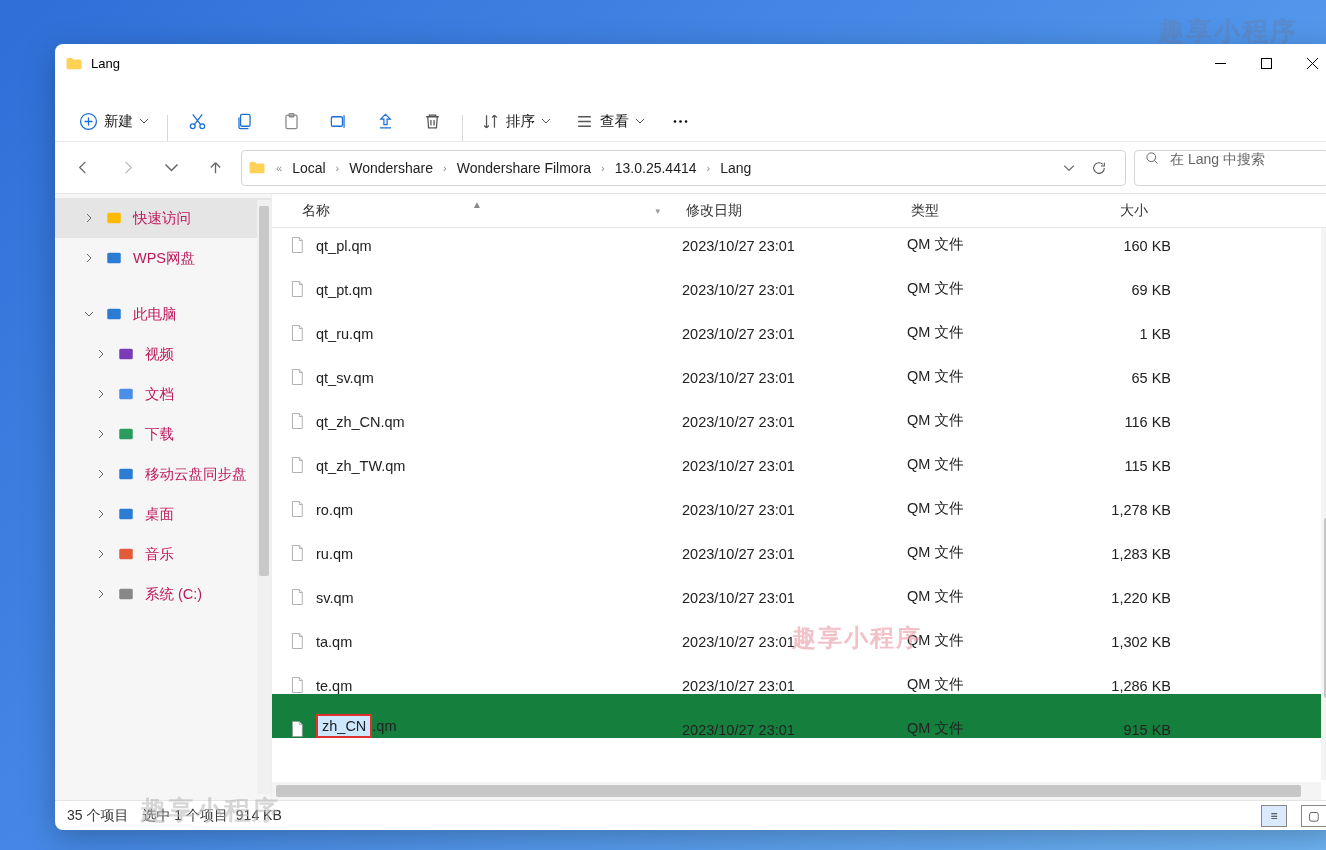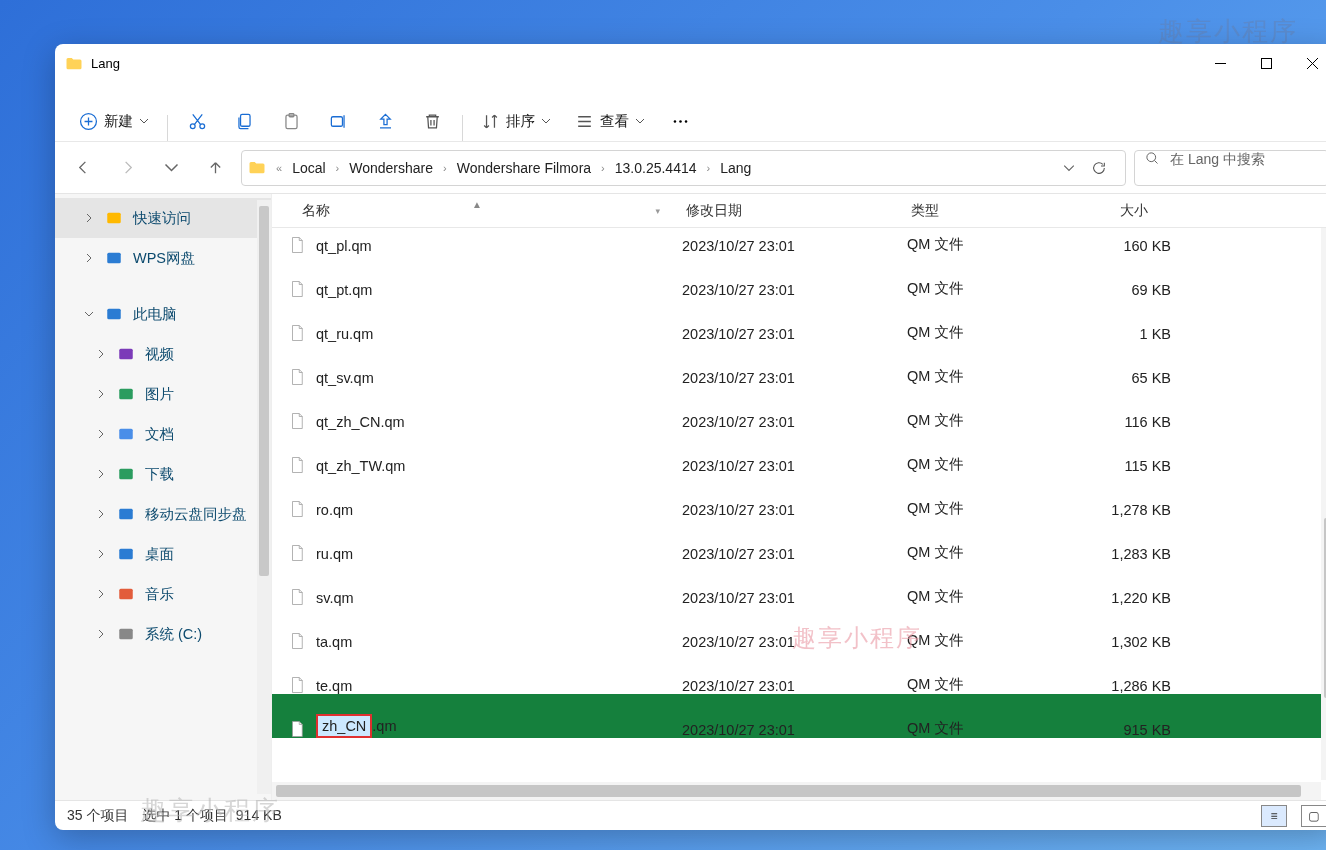--- a/index.html
+++ b/index.html
@@ -22,21 +22,21 @@
 .navbtn svg{width:15px;height:15px}
 .breadcrumb{flex:1;height:36px;border:1px solid #d4d4d4;border-radius:4px;display:flex;align-items:center;padding:0 6px;gap:4px;font-size:14px;color:#222}
 .bchev{color:#888;font-size:11px;padding:0 6px}
 .bfld{width:18px;height:18px}
 .brefresh{width:40px;height:36px;display:flex;align-items:center;justify-content:center;color:#555}
 .search{width:195px;height:36px;border:1px solid #d4d4d4;border-radius:4px;display:flex;align-items:flex-start;padding:0 10px;gap:10px;color:#666;font-size:14px}
 .content{flex:1;display:flex;min-height:0}
 .sidebar{width:217px;background:#f6f6f6;overflow:hidden;border-right:1px solid #eee;padding-top:4px;position:relative}
 .sidebar-scroll{position:absolute;right:0;top:6px;bottom:6px;width:14px;background:#f0f0f0}
 .sidebar-thumb{position:absolute;right:2px;top:6px;width:10px;height:370px;background:#c8c8c8;border-radius:2px}
-.sitem{height:40px;display:flex;align-items:center;padding:0 10px 0 18px;gap:10px;font-size:14.5px;color:#0c4a6e}
+.sitem{height:40px;display:flex;align-items:center;padding:0 10px 0 18px;gap:10px;font-size:14.5px;color:#be185d}
 .sitem.selected{background:#e5e5e5}
 .sitem .exp{width:12px;height:12px;color:#666}
 .sitem .sicon{width:18px;height:18px}
 .sitem.indent{padding-left:40px}
 .sitem.indent0{padding-left:28px}
 .main{flex:1;display:flex;flex-direction:column;min-width:0;position:relative}
 .columns{height:34px;display:flex;align-items:center;border-bottom:1px solid #e8e8e8;font-size:14px;color:#333;padding-left:20px}
 .col{padding:0 10px}
 .c-name{width:384px;display:flex;align-items:center;gap:6px;position:relative}
 .c-name .sortarr{position:absolute;left:180px;top:-3px;font-size:10px;color:#888}
@@ -54,21 +54,21 @@
 .frow.selected{background:#15803d}
 .frow.selected .rename-box{display:inline-block;border:2px solid #e03030;background:#cce8ff;padding:0 4px;line-height:20px}
 .vscroll{position:absolute;right:0;top:0;bottom:20px;width:18px;background:#f4f4f4}
 .vscroll-thumb{position:absolute;right:3px;width:12px;top:290px;height:180px;background:#c6c6c6;border-radius:2px}
 .hscroll{position:absolute;left:0;right:18px;bottom:0;height:18px;background:#f4f4f4}
 .hscroll-thumb{position:absolute;top:3px;height:12px;left:4px;right:20px;background:#c6c6c6;border-radius:2px}
 .status{height:30px;border-top:1px solid #e5e5e5;display:flex;align-items:center;padding:0 12px;font-size:14px;color:#333;gap:14px}
 .status .spacer{flex:1}
 .viewbtn{width:26px;height:22px;border:1px solid #888;display:flex;align-items:center;justify-content:center;font-size:12px}
 .viewbtn.active{background:#dbeafe}
-.watermark{position:absolute;font-size:24px;color:rgba(235,160,170,.65);font-weight:400;letter-spacing:2px;pointer-events:none}
+.watermark{position:absolute;font-size:24px;color:rgba(235,160,170,.65);font-weight:700;letter-spacing:2px;pointer-events:none}
 .wm1{left:520px;top:394px}
 .wm-top{right:28px;top:14px;color:rgba(100,130,180,.5);font-size:26px}
 .wm-bot{left:140px;bottom:22px;color:rgba(180,180,180,.55);font-size:26px}
 </style>
 </head>
 <body>
 
 <div class="watermark wm-top">趣享小程序</div>
 
 <div class="window">
@@ -262,29 +262,20 @@
             <svg class="sicon" viewBox="0 0 24 24">
               <rect x="3" y="5" width="18" height="14" rx="2" fill="#7b3ab8"></rect>
             </svg>
             <span>视频</span>
           </div>
           <div class="sitem indent">
             <svg class="exp" viewBox="0 0 12 12">
               <path fill="none" stroke="#666" d="M4 2l4 4-4 4"></path>
             </svg>
             <svg class="sicon" viewBox="0 0 24 24">
-              <rect x="3" y="5" width="18" height="14" rx="2" fill="#2b9c5f"></rect>
-            </svg>
-            <span>图片</span>
-          </div>
-          <div class="sitem indent">
-            <svg class="exp" viewBox="0 0 12 12">
-              <path fill="none" stroke="#666" d="M4 2l4 4-4 4"></path>
-            </svg>
-            <svg class="sicon" viewBox="0 0 24 24">
               <rect x="3" y="5" width="18" height="14" rx="2" fill="#4a8ee8"></rect>
             </svg>
             <span>文档</span>
           </div>
           <div class="sitem indent">
             <svg class="exp" viewBox="0 0 12 12">
               <path fill="none" stroke="#666" d="M4 2l4 4-4 4"></path>
             </svg>
             <svg class="sicon" viewBox="0 0 24 24">
               <rect x="3" y="5" width="18" height="14" rx="2" fill="#2b9c5f"></rect>

